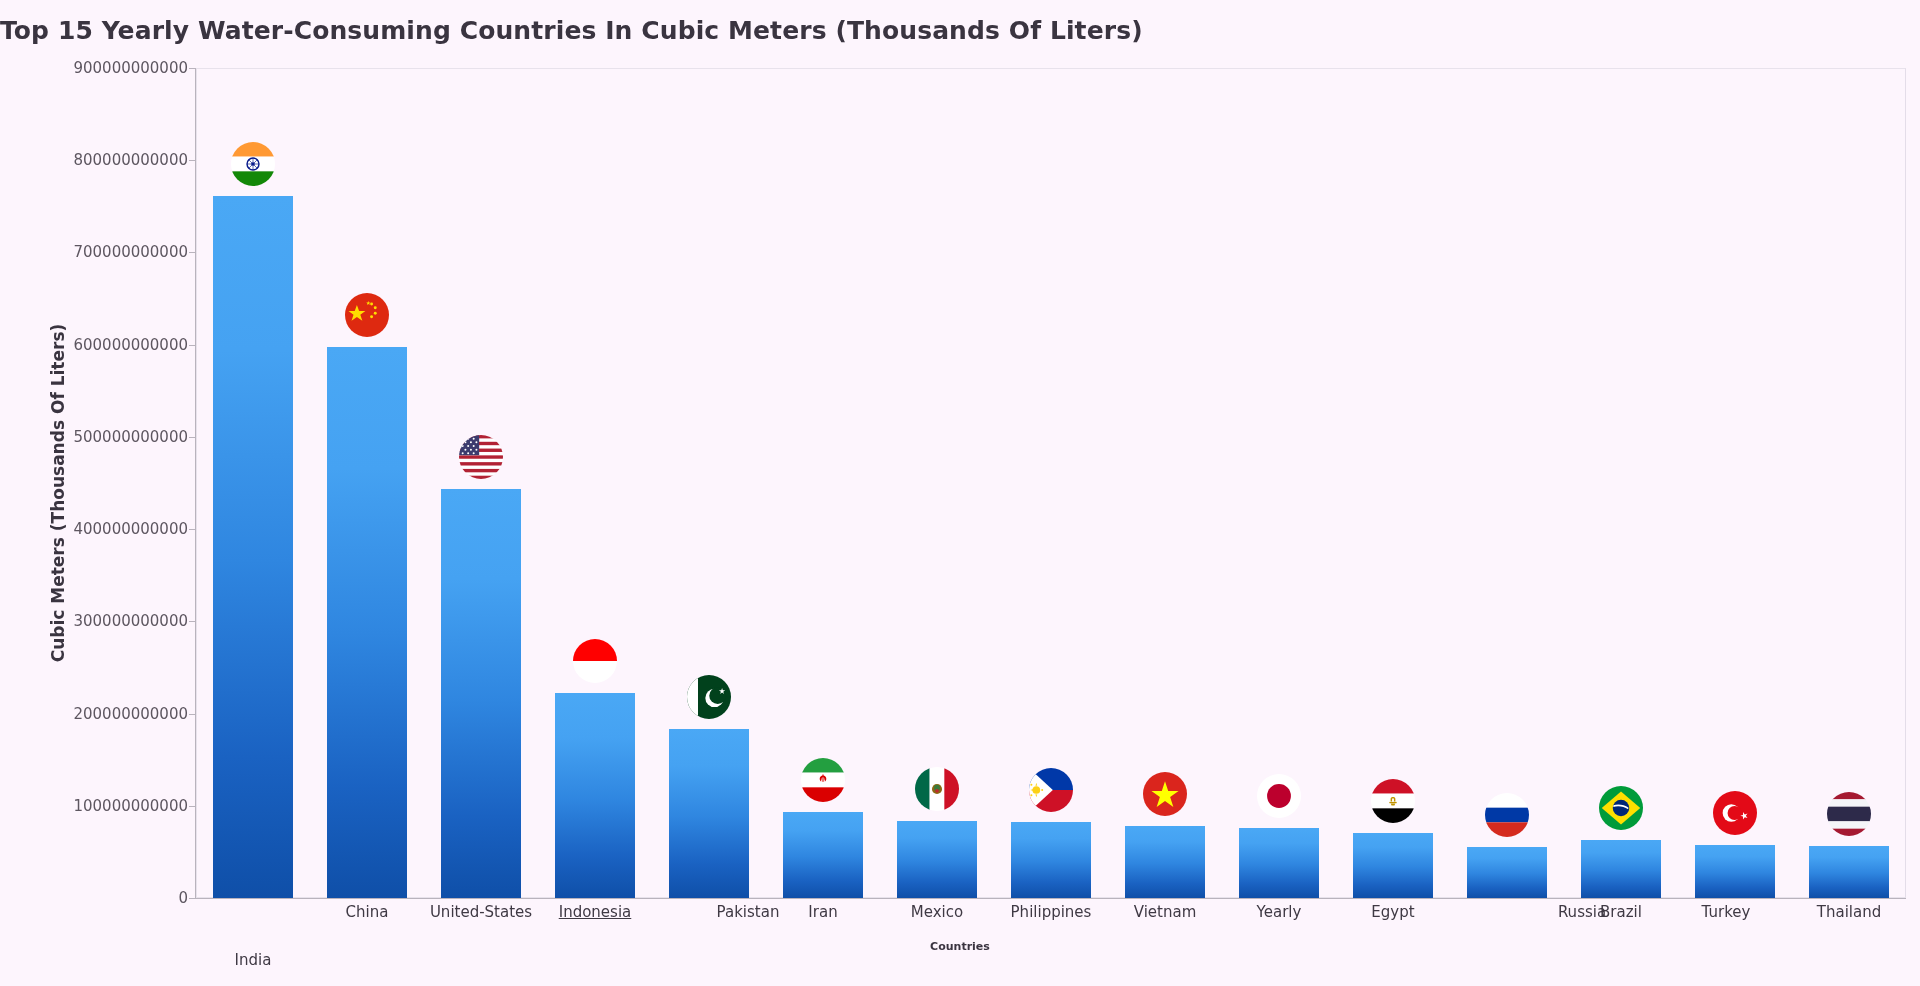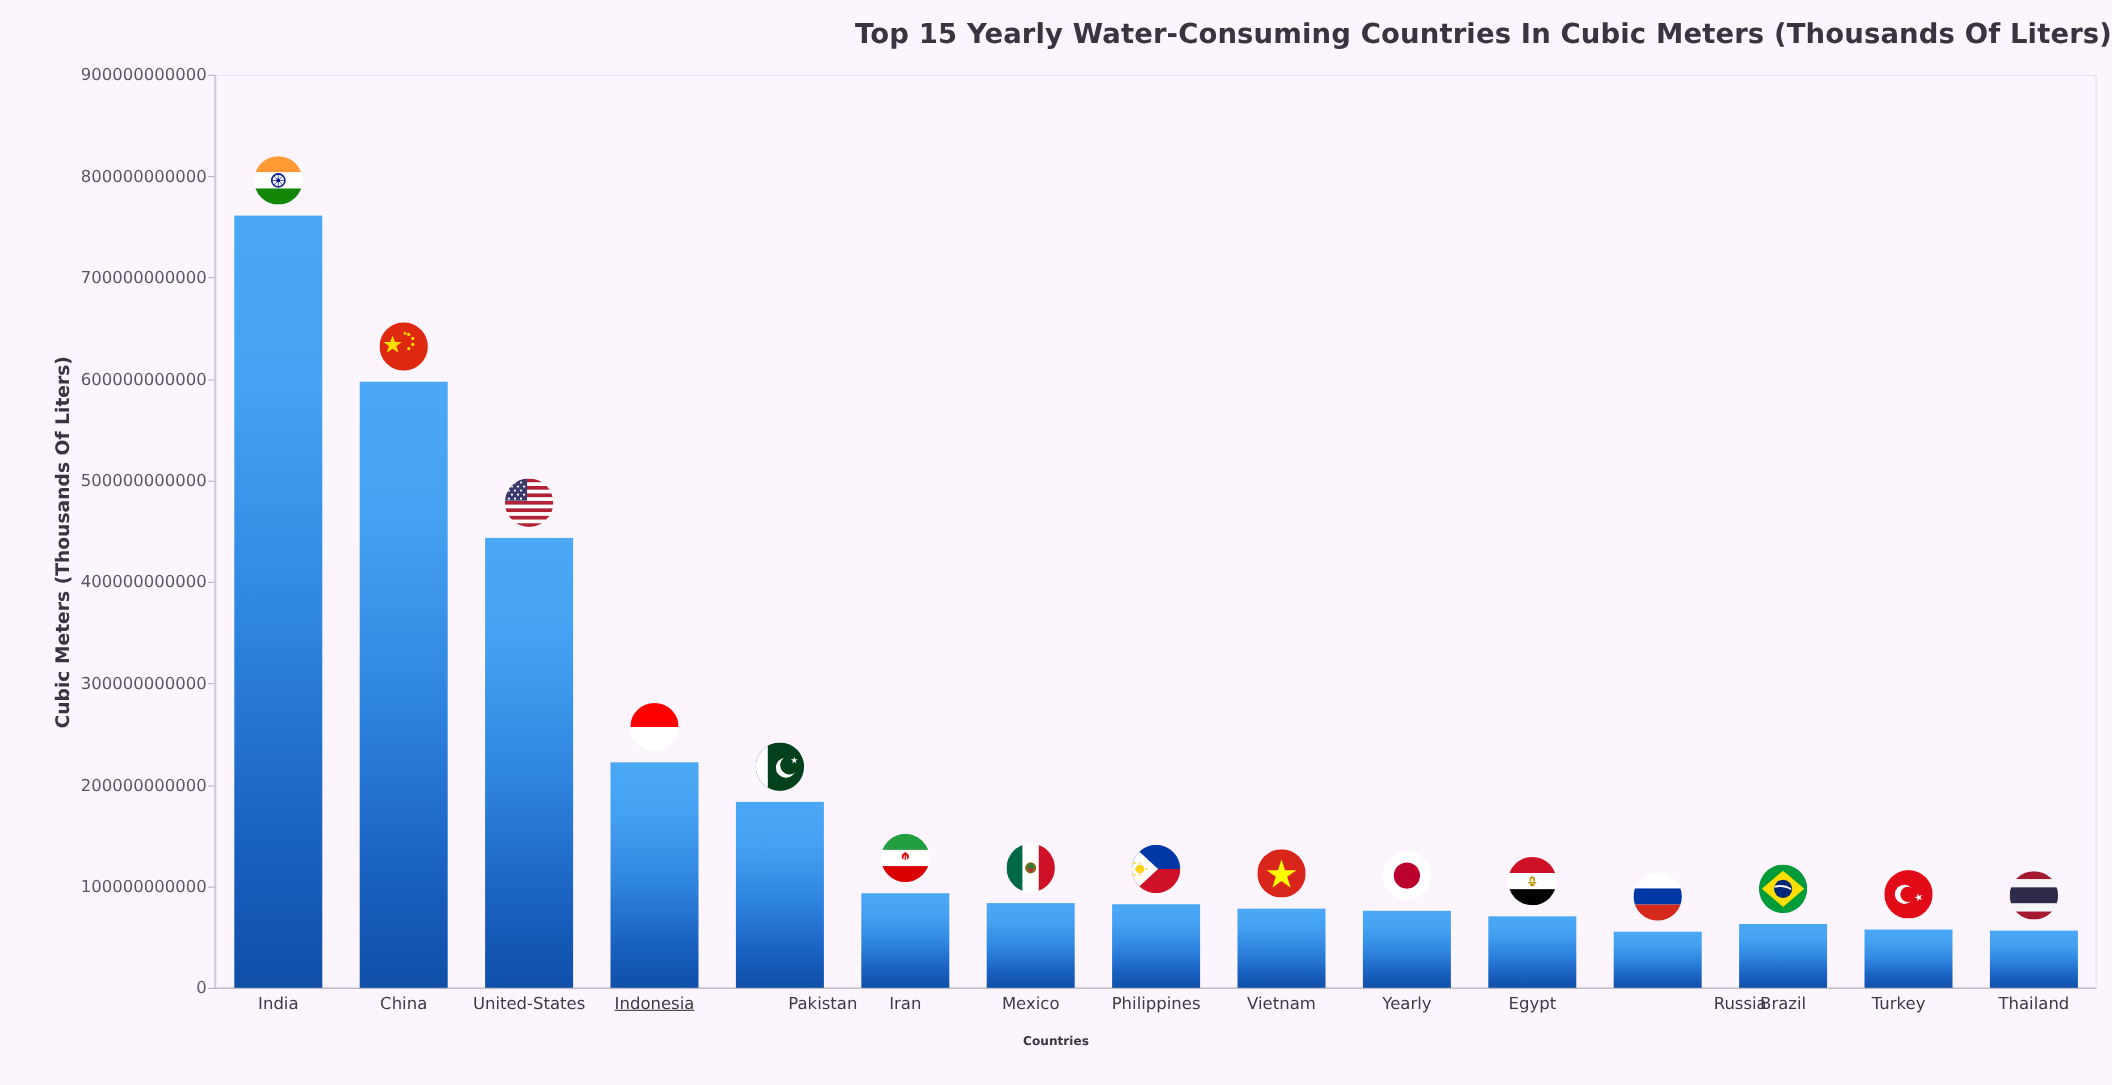--- a/index.html
+++ b/index.html
@@ -7,21 +7,21 @@
   body{
     width:1920px;height:986px;
     background:#fdf5fd;
     font-family:"DejaVu Sans","Liberation Sans",sans-serif;
     overflow:hidden;
   }
   #figure{position:relative;width:1920px;height:986px;}
 
   #chart-title{
     position:absolute;left:0;top:16px;width:1920px;
-    text-align:right;
+    text-align:left;
     font-size:25px;font-weight:bold;color:#3a3440;
     letter-spacing:.1px;
     font-family:"DejaVu Sans","Liberation Sans",sans-serif;
   }
 
   
   #plot-area{
     position:absolute;
     left:196px;top:68px;
     width:1710px;height:830px;
@@ -119,21 +119,21 @@
       <div class="ytick" style="top: 344.667px;">600000000000</div>
       <div class="ytick-mark" style="top: 344.667px;"></div>
       <div class="ytick" style="top: 252.444px;">700000000000</div>
       <div class="ytick-mark" style="top: 252.444px;"></div>
       <div class="ytick" style="top: 160.222px;">800000000000</div>
       <div class="ytick-mark" style="top: 160.222px;"></div>
       <div class="ytick" style="top: 68px;">900000000000</div>
       <div class="ytick-mark" style="top: 68px;"></div>
     </div>
   <div id="x-ticks">
-      <div class="xtick" style="left: 253px;">India</div>
+      <div class="xtick" style="left: 253px; margin-top: 48px;">India</div>
       <div class="xtick" style="left: 367px;">China</div>
       <div class="xtick" style="left: 481px;">United-States</div>
       <div class="xtick" style="left: 595px; text-decoration: underline;">Indonesia</div>
       <div class="xtick" style="left: 709px; margin-left: 39px;">Pakistan</div>
       <div class="xtick" style="left: 823px;">Iran</div>
       <div class="xtick" style="left: 937px;">Mexico</div>
       <div class="xtick" style="left: 1051px;">Philippines</div>
       <div class="xtick" style="left: 1165px;">Vietnam</div>
       <div class="xtick" style="left: 1279px;">Yearly</div>
       <div class="xtick" style="left: 1393px;">Egypt</div>

